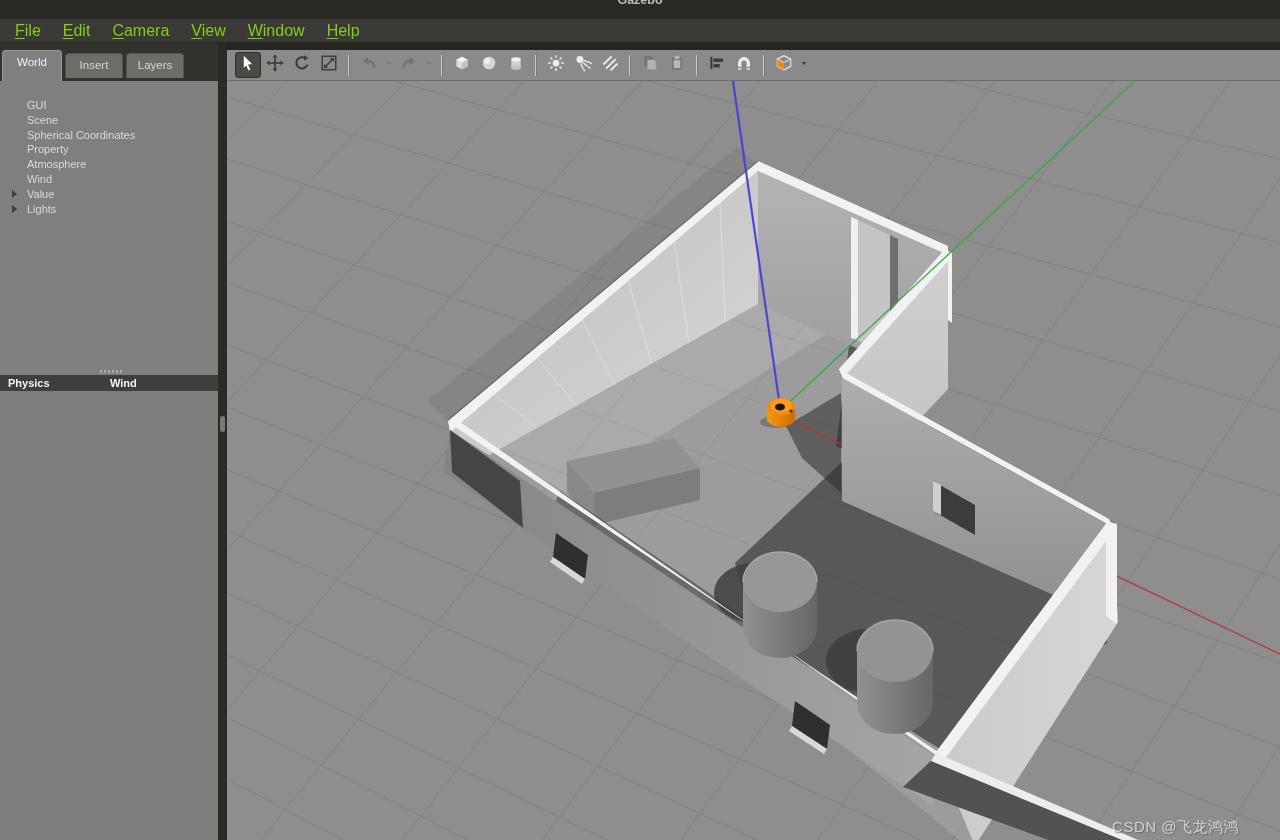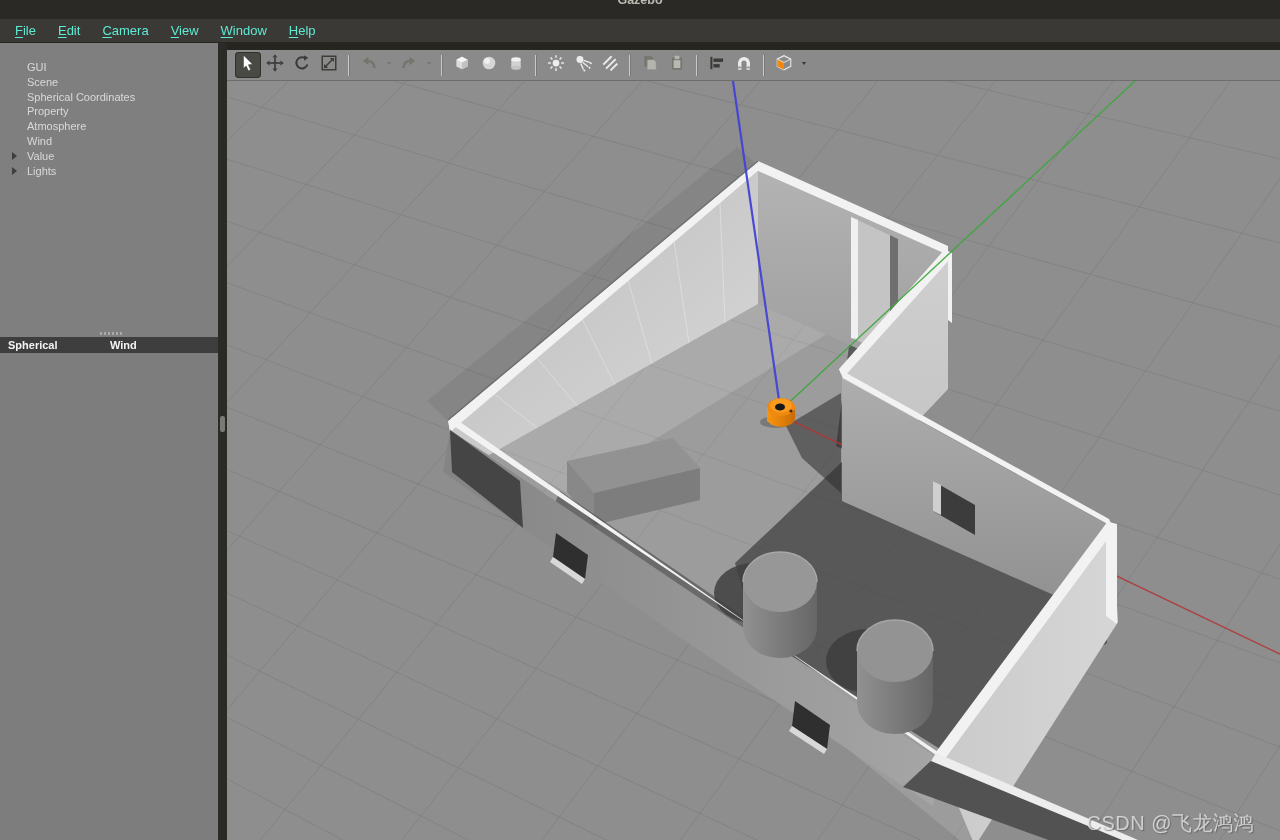--- a/index.html
+++ b/index.html
@@ -4,21 +4,21 @@
 <style>
   html,body{margin:0;padding:0;background:#2a2925;width:1280px;height:840px;overflow:hidden;
     font-family:"Liberation Sans","DejaVu Sans",sans-serif;-webkit-font-smoothing:antialiased;}
   *{box-sizing:border-box;}
   
   .titlebar{height:19px;background:#2a2925;position:relative;overflow:hidden;}
   .titlebar .title{position:absolute;left:0;right:0;text-align:center;top:-7px;
     font-size:12.5px;font-weight:bold;color:#bdb9b3;}
   .menubar{height:24px;background:#3a3935;display:flex;align-items:center;padding-left:4px;
     border-bottom:1px solid #27261f;}
-  .menu-item{color:#5eead4;font-size:13px;padding:3px 11px;cursor:default;}
+  .menu-item{color:#84cc16;font-size:16px;padding:3px 11px;cursor:default;}
   .menu-item u{text-decoration:underline;text-underline-offset:2px;}
   
   .main{display:flex;height:803px;}
   .left-col{width:218px;display:flex;flex-direction:column;background:#7f7f7f;}
   .divider{width:9px;background:#2b2a26;position:relative;}
   .divider .handle{position:absolute;left:2px;top:373px;width:5px;height:16px;background:#7a7a74;border-radius:2px;}
   .right-col{flex:1;display:flex;flex-direction:column;min-width:0;}
   
   .tabbar{height:38px;background:#33322e;position:relative;flex:0 0 auto;}
   .tabs{position:absolute;left:2px;top:7px;display:flex;align-items:flex-start;gap:3px;height:31px;}
@@ -41,56 +41,63 @@
   .toolbar-wrap{height:38px;background:#26251f;flex:0 0 auto;}
   .toolbar{margin-top:7px;height:31px;background:#8a8a8a;border-bottom:1px solid #6d6d6d;
     display:flex;align-items:center;padding-left:8px;gap:1px;}
   .tb-btn{width:26px;height:26px;display:flex;align-items:center;justify-content:center;border-radius:4px;cursor:default;}
   .tb-btn.small{width:12px;}
   .tb-btn.active{background:#4a4a44;box-shadow:inset 0 0 0 1px #31312c;}
   .tb-sep{width:2px;height:21px;background:#c9c9c9;border-right:1px solid #787878;margin:0 5px;}
   
   .viewport{flex:1;position:relative;background:#8e8e8e;overflow:hidden;}
   .viewport svg{display:block;}
-  .watermark{position:absolute;right:26px;bottom:9px;font-size:20px;color:rgba(235,235,235,0.75);
+  .watermark{position:absolute;right:41px;bottom:9px;font-size:15px;color:rgba(235,235,235,0.75);
     text-shadow:1px 1px 1px rgba(80,80,80,0.6);letter-spacing:0.5px;}
 </style>
 </head>
 <body>
 
 <div class="titlebar">
   <div class="title">Gazebo</div>
 </div>
 
 <div class="menubar" id="menubar">
     <div class="menu-item"><u>F</u>ile</div>
     <div class="menu-item"><u>E</u>dit</div>
     <div class="menu-item"><u>C</u>amera</div>
     <div class="menu-item"><u>V</u>iew</div>
     <div class="menu-item"><u>W</u>indow</div>
     <div class="menu-item"><u>H</u>elp</div>
   </div>
 
 <div class="main">
   <div class="left-col">
+    <div class="tabbar">
+      <div class="tabs" id="tabs">
+          <div class="tab active">World</div>
+          <div class="tab inactive">Insert</div>
+          <div class="tab inactive">Layers</div>
+        </div>
+    </div>
     <div class="tree" id="tree">
         <div class="tree-item"><span>GUI</span></div>
         <div class="tree-item"><span>Scene</span></div>
         <div class="tree-item"><span>Spherical Coordinates</span></div>
         <div class="tree-item"><span>Property</span></div>
         <div class="tree-item"><span>Atmosphere</span></div>
         <div class="tree-item"><span>Wind</span></div>
         <div class="tree-item"><span class="expander"></span><span>Value</span></div>
         <div class="tree-item"><span class="expander"></span><span>Lights</span></div>
       </div>
     <div class="splitter">
         <div class="dots"></div>
       </div>
     <div class="prop-header" id="propHeader">
-        <div class="prop-col c1">Spherical</div>
+        <div class="prop-col c1">Physics</div>
         <div class="prop-col c2">Wind</div>
       </div>
     <div class="prop-area"></div>
   </div>
 
   <div class="divider">
     <div class="handle"></div>
   </div>
 
   <div class="right-col">

